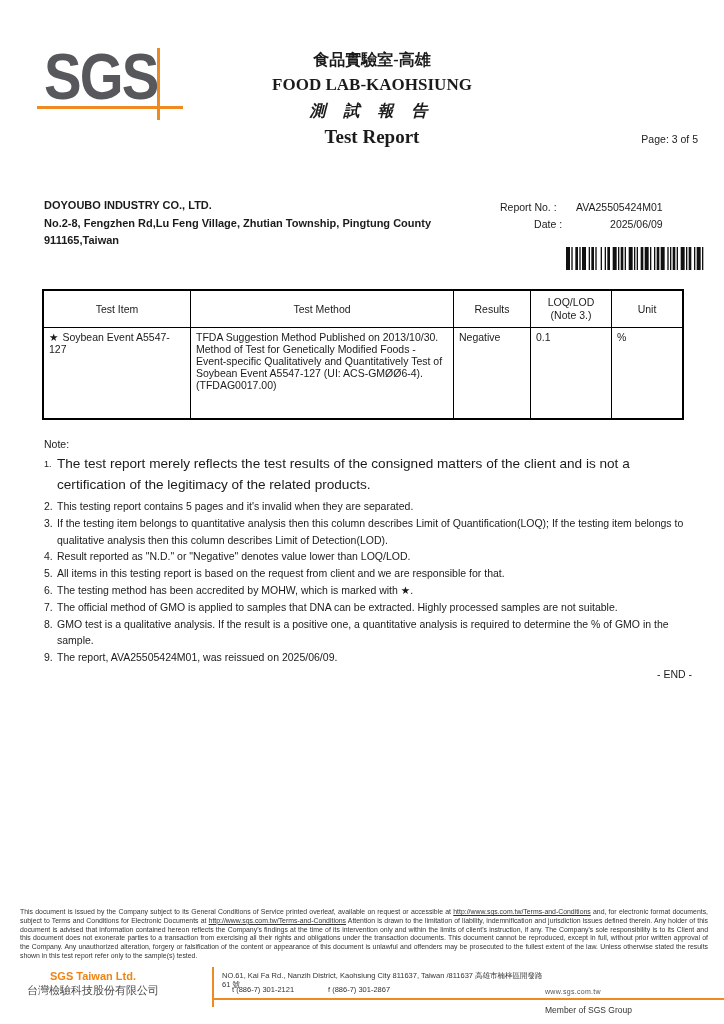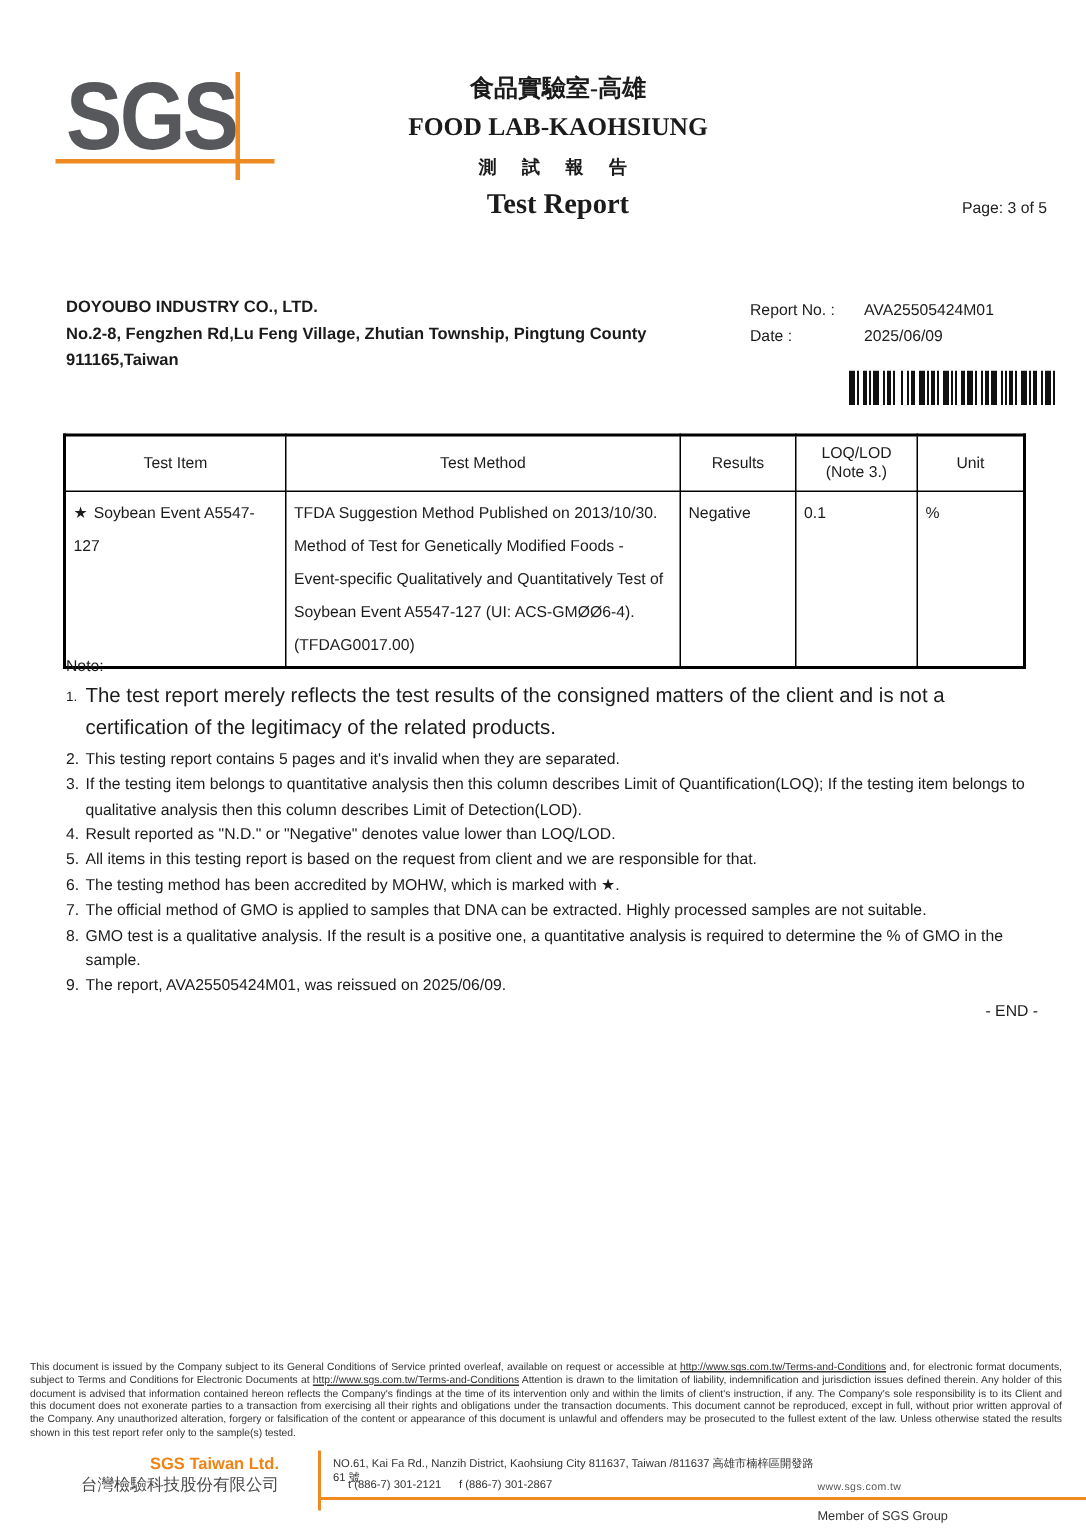--- a/index.html
+++ b/index.html
@@ -15,62 +15,62 @@
     font-family:"Liberation Sans", sans-serif; font-weight:bold;
     font-size:64px; letter-spacing:-2px; color:#57585c;
     transform:scaleX(.88); transform-origin:left;
   }
   .logo-vline{position:absolute; left:113px; top:2px; width:3px; height:72px; background:#ee8a21;}
   .logo-hline{position:absolute; left:-7px; top:60px; width:146px; height:3px; background:#ee8a21;}
   .titles{position:absolute; left:122px; top:48px; width:500px; text-align:center;
           font-family:"Liberation Serif", serif; font-weight:bold; color:#1b1b1b;}
   .t-zh{font-size:16px; line-height:24px;}
   .t-en{font-size:17px; line-height:26px;}
-  .t-zh2{font-size:12px; line-height:26px; letter-spacing:7px;}
+  .t-zh2{font-size:16px; line-height:26px; letter-spacing:7px;font-style:italic;}
   .t-rep{font-size:19px; line-height:26px;}
   .page-no{position:absolute; right:26px; top:133px; font-size:10.5px; color:#222;}
   
   .client{position:absolute; left:44px; top:197px; width:450px;
           font-size:11px; font-weight:bold; line-height:17.5px; color:#1b1b1b;}
   .meta{position:absolute; left:500px; top:199px; font-size:10.5px; line-height:16.5px; color:#1b1b1b;}
-  .meta-row{display:flex;}
+  .meta-row{display:flex;justify-content:flex-end;}
   .meta-label{width:76px; flex:none;}
   .barcode{position:absolute; left:566px; top:247px; width:140px; height:23px;}
   .barcode svg{width:100%; height:100%; display:block;}
   
   .rtable{position:absolute; left:42px; top:289px; border-collapse:collapse;
           font-size:10.5px; color:#1b1b1b; table-layout:fixed;border-radius:19px;}
   .rtable th,.rtable td{border:1px solid #000; padding:3px 5px; background:#fff;}
   .rtable{border:2px solid #000;}
   .rtable th{font-weight:normal; text-align:center; height:30px; line-height:13px;}
-  .rtable td{vertical-align:top; height:84px; line-height:22px;}
+  .rtable td{vertical-align:top; height:84px; line-height:12px;}
   .c-item{width:136px;} .c-method{width:252px;} .c-res{width:66px;} .c-loq{width:70px;} .c-unit{width:60px;}
   .td-center{text-align:left;}
   .star{margin-right:4px;}
   
   .notes{position:absolute; left:44px; top:437px; width:648px; color:#1b1b1b;}
   .note-head{font-size:10.5px; line-height:14px;}
   .note-row{display:flex; font-size:10.5px; line-height:16.8px;}
   .note-num{width:13px; flex:none;}
   .note-text{flex:1;}
   .note-large{font-size:13.6px; line-height:21px; margin:2px 0 3px 0;}
   .note-large .note-num{font-size:9px; padding-top:1px; width:13px;}
   .end-mark{margin-top:2px; text-align:right; font-size:10.5px; color:#1b1b1b;}
   
   .legal{position:absolute; left:20px; top:908px; width:688px;
          font-size:6.9px; line-height:8.8px; color:#333; text-align:justify;}
   .legal .u{text-decoration:underline;}
   
-  .foot-left{position:absolute; left:0; top:969px; width:186px; text-align:right;}
+  .foot-left{position:absolute; left:0; top:969px; width:186px; text-align:center;}
   .foot-co-en{font-size:11px; font-weight:bold; color:#f08313; line-height:14px;}
   .foot-co-zh{font-family:"Liberation Serif", serif; font-size:11px; color:#4a4a4a; line-height:14px;}
   .foot-vline{position:absolute; left:212px; top:967px; width:2px; height:40px; background:#ee8a21;}
   .foot-addr{position:absolute; left:222px; top:971px; width:330px; font-size:7.5px; color:#333; line-height:9px;}
   .foot-tel{position:absolute; left:222px; top:985px; font-size:7.5px; color:#333;margin-left:10px;}
-  .foot-fax{position:absolute; left:306px; top:985px; font-size:7.5px; color:#333;}
+  .foot-fax{position:absolute; left:328px; top:985px; font-size:7.5px; color:#333;}
   .foot-web{position:absolute; left:545px; top:988px; font-size:7px; color:#555; letter-spacing:.3px;}
   .foot-hline{position:absolute; left:212px; top:998px; width:512px; height:2px; background:#ee8a21;}
   .foot-member{position:absolute; left:545px; top:1005px; font-size:8.5px; color:#333;}
 </style>
 </head>
 <body>
 
 <div class="page">
 
   <div class="logo">

